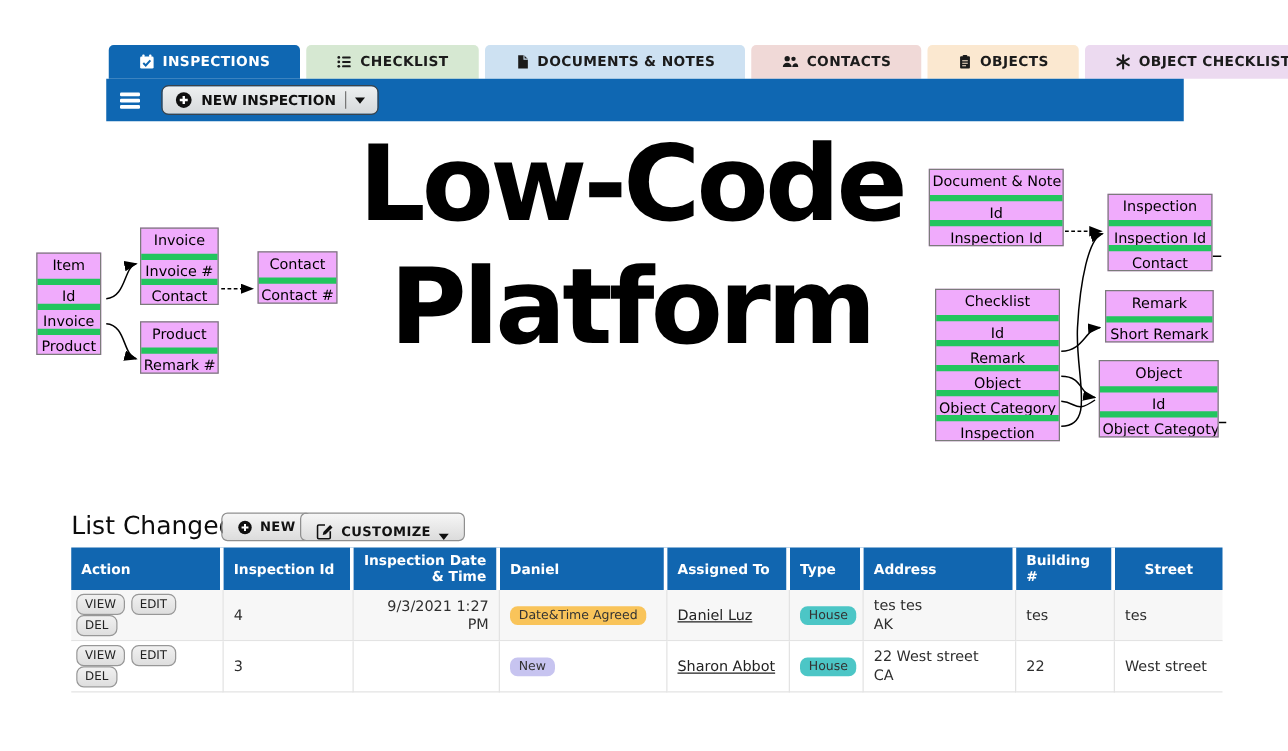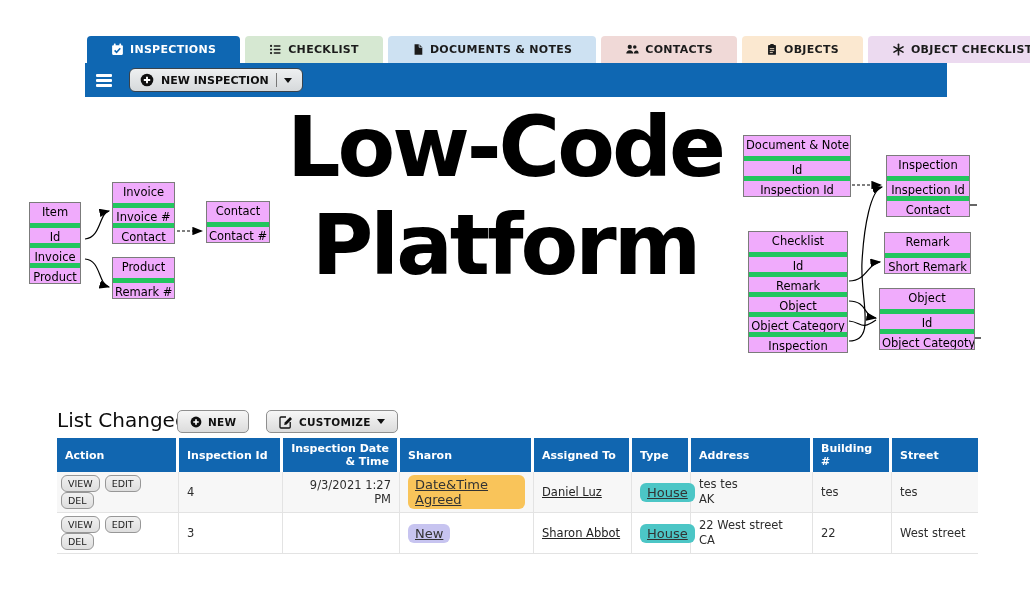--- a/index.html
+++ b/index.html
@@ -36,41 +36,41 @@
     border-top:5px solid #22c55e; padding:0 2px; white-space:nowrap; overflow:hidden; }
   .drow:first-child { border-top:none; }
   svg.wires { position:absolute; left:0; top:0; pointer-events:none; }
 
   
   .list-heading { position:absolute; left:57px; top:408px; font-size:20px; color:#0c0c0c; }
   .btn-light { position:absolute; height:23px; display:inline-flex; align-items:center; gap:6px;
     background:linear-gradient(#f6f6f6,#dcdcdc); border:1px solid #8f8f8f; border-radius:5px;
     padding:0 12px; font-size:10.5px; font-weight:bold; color:#111; letter-spacing:.3px; cursor:pointer; }
   .btn-new { left:177px; top:410px; }
-  .btn-customize { left:266px; top:410px; }
+  .btn-customize { left:240px; top:410px;align-items:flex-end; }
 
   table.grid { position:absolute; left:57px; top:438px; width:921px; border-collapse:separate;
     border-spacing:0; table-layout:fixed; }
   .grid th { background:#1166b0; color:#fff; font-size:11px; font-weight:bold; text-align:left;
     padding:4px 8px; border-right:3px solid #fff; height:31px; vertical-align:middle; }
-  .grid th:last-child { border-right:none; }
+  .grid th:last-child { border-right:none;text-align:center; }
   .grid th.r { text-align:right; }
   .grid td { font-size:11.5px; color:#2e2e2e; padding:3px 8px; border-right:1px solid #e3e3e3;
     border-bottom:1px solid #e3e3e3; vertical-align:middle; }
   .grid td:first-child { padding-left:4px; }
   .grid td:last-child { border-right:none; }
   .grid tr.odd  { background:#f7f7f7; }
   .grid tr.even { background:#ffffff; }
   .grid tbody tr { height:35px; }
   .cell-r { text-align:right;margin-top:16px; }
 
   .btn-row { display:inline-block; background:linear-gradient(#f1f1f1,#dedede);
     border:1px solid #979797; border-radius:6px; padding:2px 6px; font-size:9.5px;
     color:#222; margin-right:5px; cursor:pointer; }
-  .badge { display:inline-block; padding:2px 7px; border-radius:6px; font-size:13px; color:#333;text-decoration:underline; }
+  .badge { display:inline-block; padding:2px 7px; border-radius:6px; font-size:10px; color:#333; }
   .badge-agreed { background:#f9c45a; }
   .badge-new    { background:#c7c4f0; }
   .badge-house  { background:#4cc6c6; }
   a.rowlink { color:#222; text-decoration:underline; cursor:pointer; }
   .addr2 { line-height:1.3; }
 </style>
 </head>
 <body>
 
 <div class="tabbar">
@@ -271,21 +271,21 @@
       <col style="width:59px">
     <col style="width:122px">
       <col style="width:79px">
       <col style="width:86px">
   </colgroup>
   <thead>
     <tr>
       <th>Action</th>
       <th>Inspection Id</th>
       <th class="r">Inspection Date &amp; Time</th>
-      <th>Sharon</th>
+      <th>Daniel</th>
       <th>Assigned To</th>
       <th>Type</th>
       <th>Address</th>
       <th>Building #</th>
       <th>Street</th>
     </tr>
   </thead>
   <tbody>
     <tr class="odd">
       <td>

